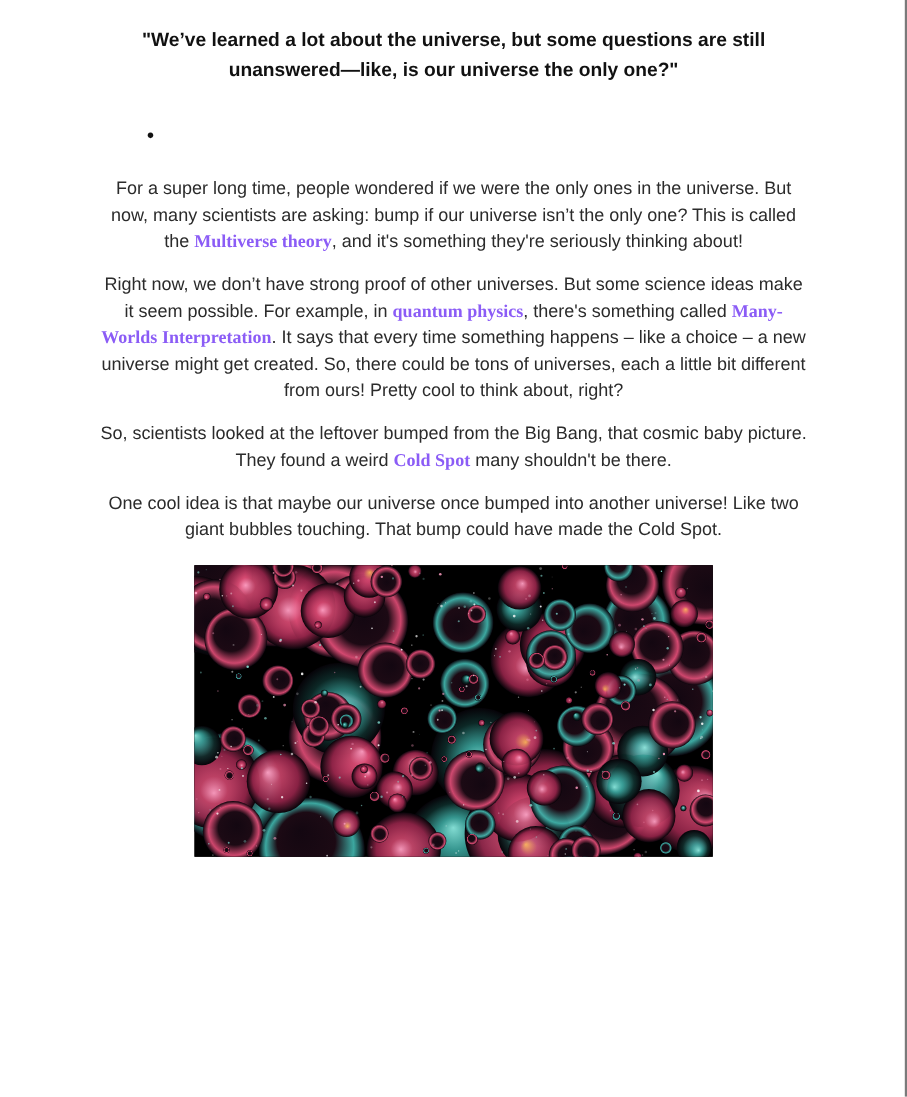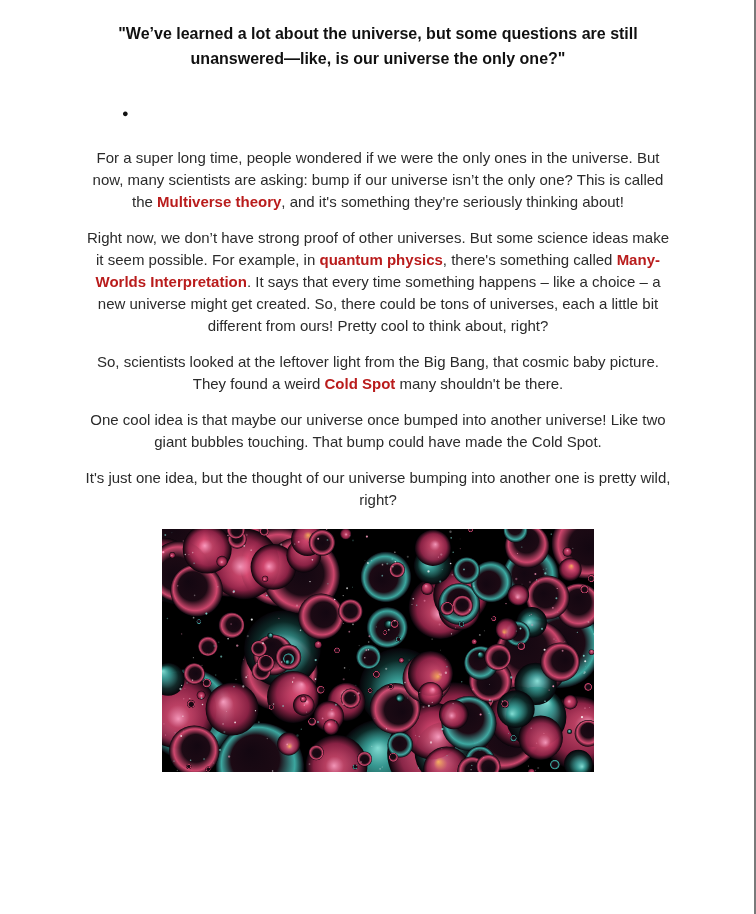--- a/index.html
+++ b/index.html
@@ -20,21 +20,21 @@
   }
   .heading-row{
     display:flex;align-items:baseline;text-align:left;
     margin:30px 0 22px;padding-left:40px;
     font-weight:700;font-size:17px;line-height:24px;color:#111111;
   }
   .bullet{
     flex:0 0 auto;width:10px;margin-right:14px;font-size:11px;line-height:24px;color:#111111;
   }
   .para{margin:0 0 14px;}
-  .para b{color:#b91c1c;}
+  .para b{color:#8b5cf6;font-family:Liberation Serif, serif;}
   figure.bubble-fig{
     margin:18px auto 0;width:432px;height:243px;padding:0;background:#000;
   }
   figure.bubble-fig svg{display:block;width:432px;height:243px;}
 </style>
 </head>
 <body>
 
 <div class="page">
 
@@ -42,23 +42,22 @@
 
 
     <p class="pull-quote">"We’ve learned a lot about the universe, but some questions are still unanswered—like, is our universe the only one?"</p>
 
     <div class="heading-row">
       <span class="bullet">●</span>
     </div>
 
     <p class="para"><span>For a super long time, people wondered if we were the only ones in the universe. But now, many scientists are asking: bump if our universe isn’t the only one? This is called the </span><b>Multiverse theory</b><span>, and it's something they're seriously thinking about!</span></p>
     <p class="para"><span>Right now, we don’t have strong proof of other universes. But some science ideas make it seem possible. For example, in </span><b>quantum physics</b><span>, there's something called </span><b>Many-Worlds Interpretation</b><span>. It says that every time something happens – like a choice – a new universe might get created. So, there could be tons of universes, each a little bit different from ours! Pretty cool to think about, right?</span></p>
-    <p class="para"><span>So, scientists looked at the leftover light from the Big Bang, that cosmic baby picture. They found a weird </span><b>Cold Spot</b><span> many shouldn't be there.</span></p>
+    <p class="para"><span>So, scientists looked at the leftover bumped from the Big Bang, that cosmic baby picture. They found a weird </span><b>Cold Spot</b><span> many shouldn't be there.</span></p>
     <p class="para"><span>One cool idea is that maybe our universe once bumped into another universe! Like two giant bubbles touching. That bump could have made the Cold Spot.</span></p>
-    <p class="para"><span>It's just one idea, but the thought of our universe bumping into another one is pretty wild, right?</span></p>
 
     <figure class="bubble-fig">
         <svg viewBox="0 0 432 243" width="432" height="243">
           <defs>
             <radialGradient id="g0" fx="0.46" fy="0.31">
               <stop offset="0" stop-color="#8ae8de" stop-opacity="0.95"></stop>
               <stop offset="0.3" stop-color="#3fb0a8" stop-opacity="0.85"></stop>
               <stop offset="0.72" stop-color="#0d2a28" stop-opacity="0.95"></stop>
               <stop offset="1" stop-color="#060308" stop-opacity="1"></stop>
             </radialGradient>

